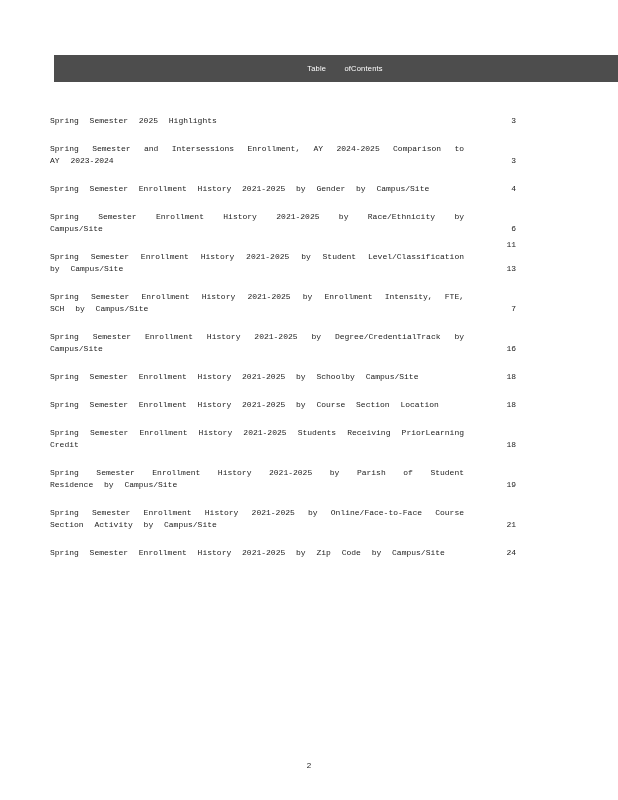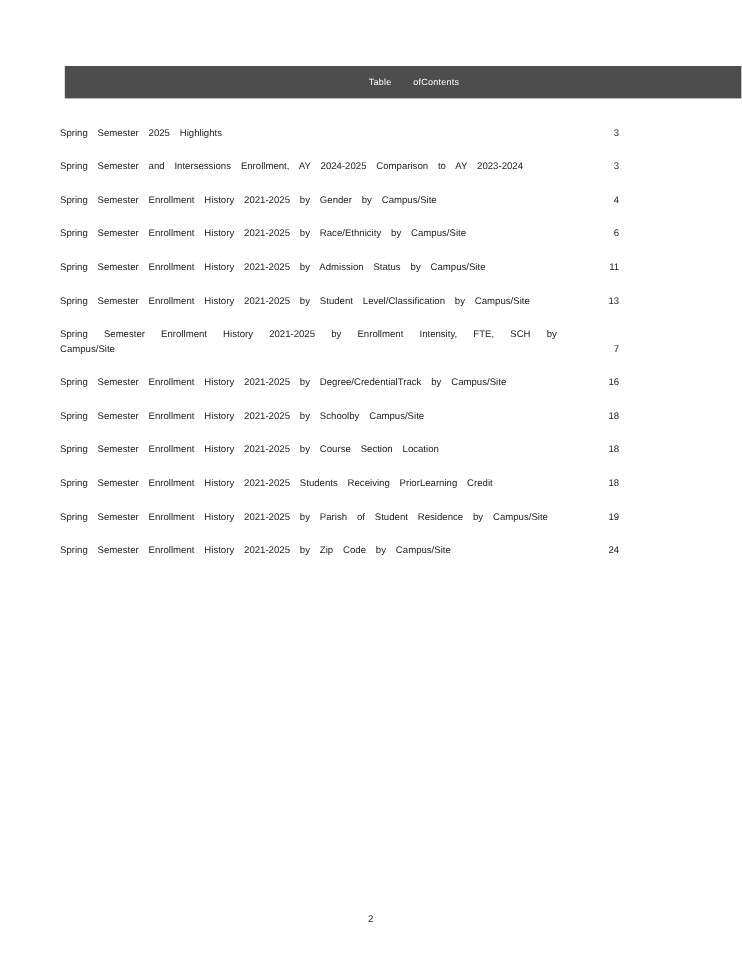--- a/index.html
+++ b/index.html
@@ -32,22 +32,23 @@
     color: #ffffff;
     font-size: 7.5px;
     line-height: 15px;
     word-spacing: 16px;
     letter-spacing: 0.2px;
     white-space: nowrap;
   }
   .toc {
     position: absolute;
     left: 50px;
-    top: 105px;
+    top: 115px;
     width: 466px;
+    font-family: Liberation Mono, monospace;
   }
   .entry {
     position: relative;
     margin-bottom: 16px;
     font-size: 8px;
     line-height: 12px;
   }
   .entry-text {
     width: 414px;
     text-align: justify;
@@ -91,21 +92,20 @@
     </div>
     <div class="entry">
       <div class="entry-text">Spring Semester Enrollment History 2021-2025 by Gender by Campus/Site</div>
       <div class="entry-page">4</div>
     </div>
     <div class="entry">
       <div class="entry-text">Spring Semester Enrollment History 2021-2025 by Race/Ethnicity by Campus/Site</div>
       <div class="entry-page">6</div>
     </div>
     <div class="entry">
-      <div class="entry-text">Spring Semester Enrollment History 2021-2025 by Admission Status by Campus/Site</div>
       <div class="entry-page">11</div>
     </div>
     <div class="entry">
       <div class="entry-text">Spring Semester Enrollment History 2021-2025 by Student Level/Classification by Campus/Site</div>
       <div class="entry-page">13</div>
     </div>
     <div class="entry">
       <div class="entry-text">Spring Semester Enrollment History 2021-2025 by Enrollment Intensity, FTE, SCH by Campus/Site</div>
       <div class="entry-page">7</div>
     </div>
@@ -123,20 +123,24 @@
     </div>
     <div class="entry">
       <div class="entry-text">Spring Semester Enrollment History 2021-2025 Students Receiving PriorLearning Credit</div>
       <div class="entry-page">18</div>
     </div>
     <div class="entry">
       <div class="entry-text">Spring Semester Enrollment History 2021-2025 by Parish of Student Residence by Campus/Site</div>
       <div class="entry-page">19</div>
     </div>
     <div class="entry">
+      <div class="entry-text">Spring Semester Enrollment History 2021-2025 by Online/Face-to-Face Course Section Activity by Campus/Site</div>
+      <div class="entry-page">21</div>
+    </div>
+    <div class="entry">
       <div class="entry-text">Spring Semester Enrollment History 2021-2025 by Zip Code by Campus/Site</div>
       <div class="entry-page">24</div>
     </div>
   </div>
 
   <div class="footer">2</div>
 
 </div>
 
 </body></html>

